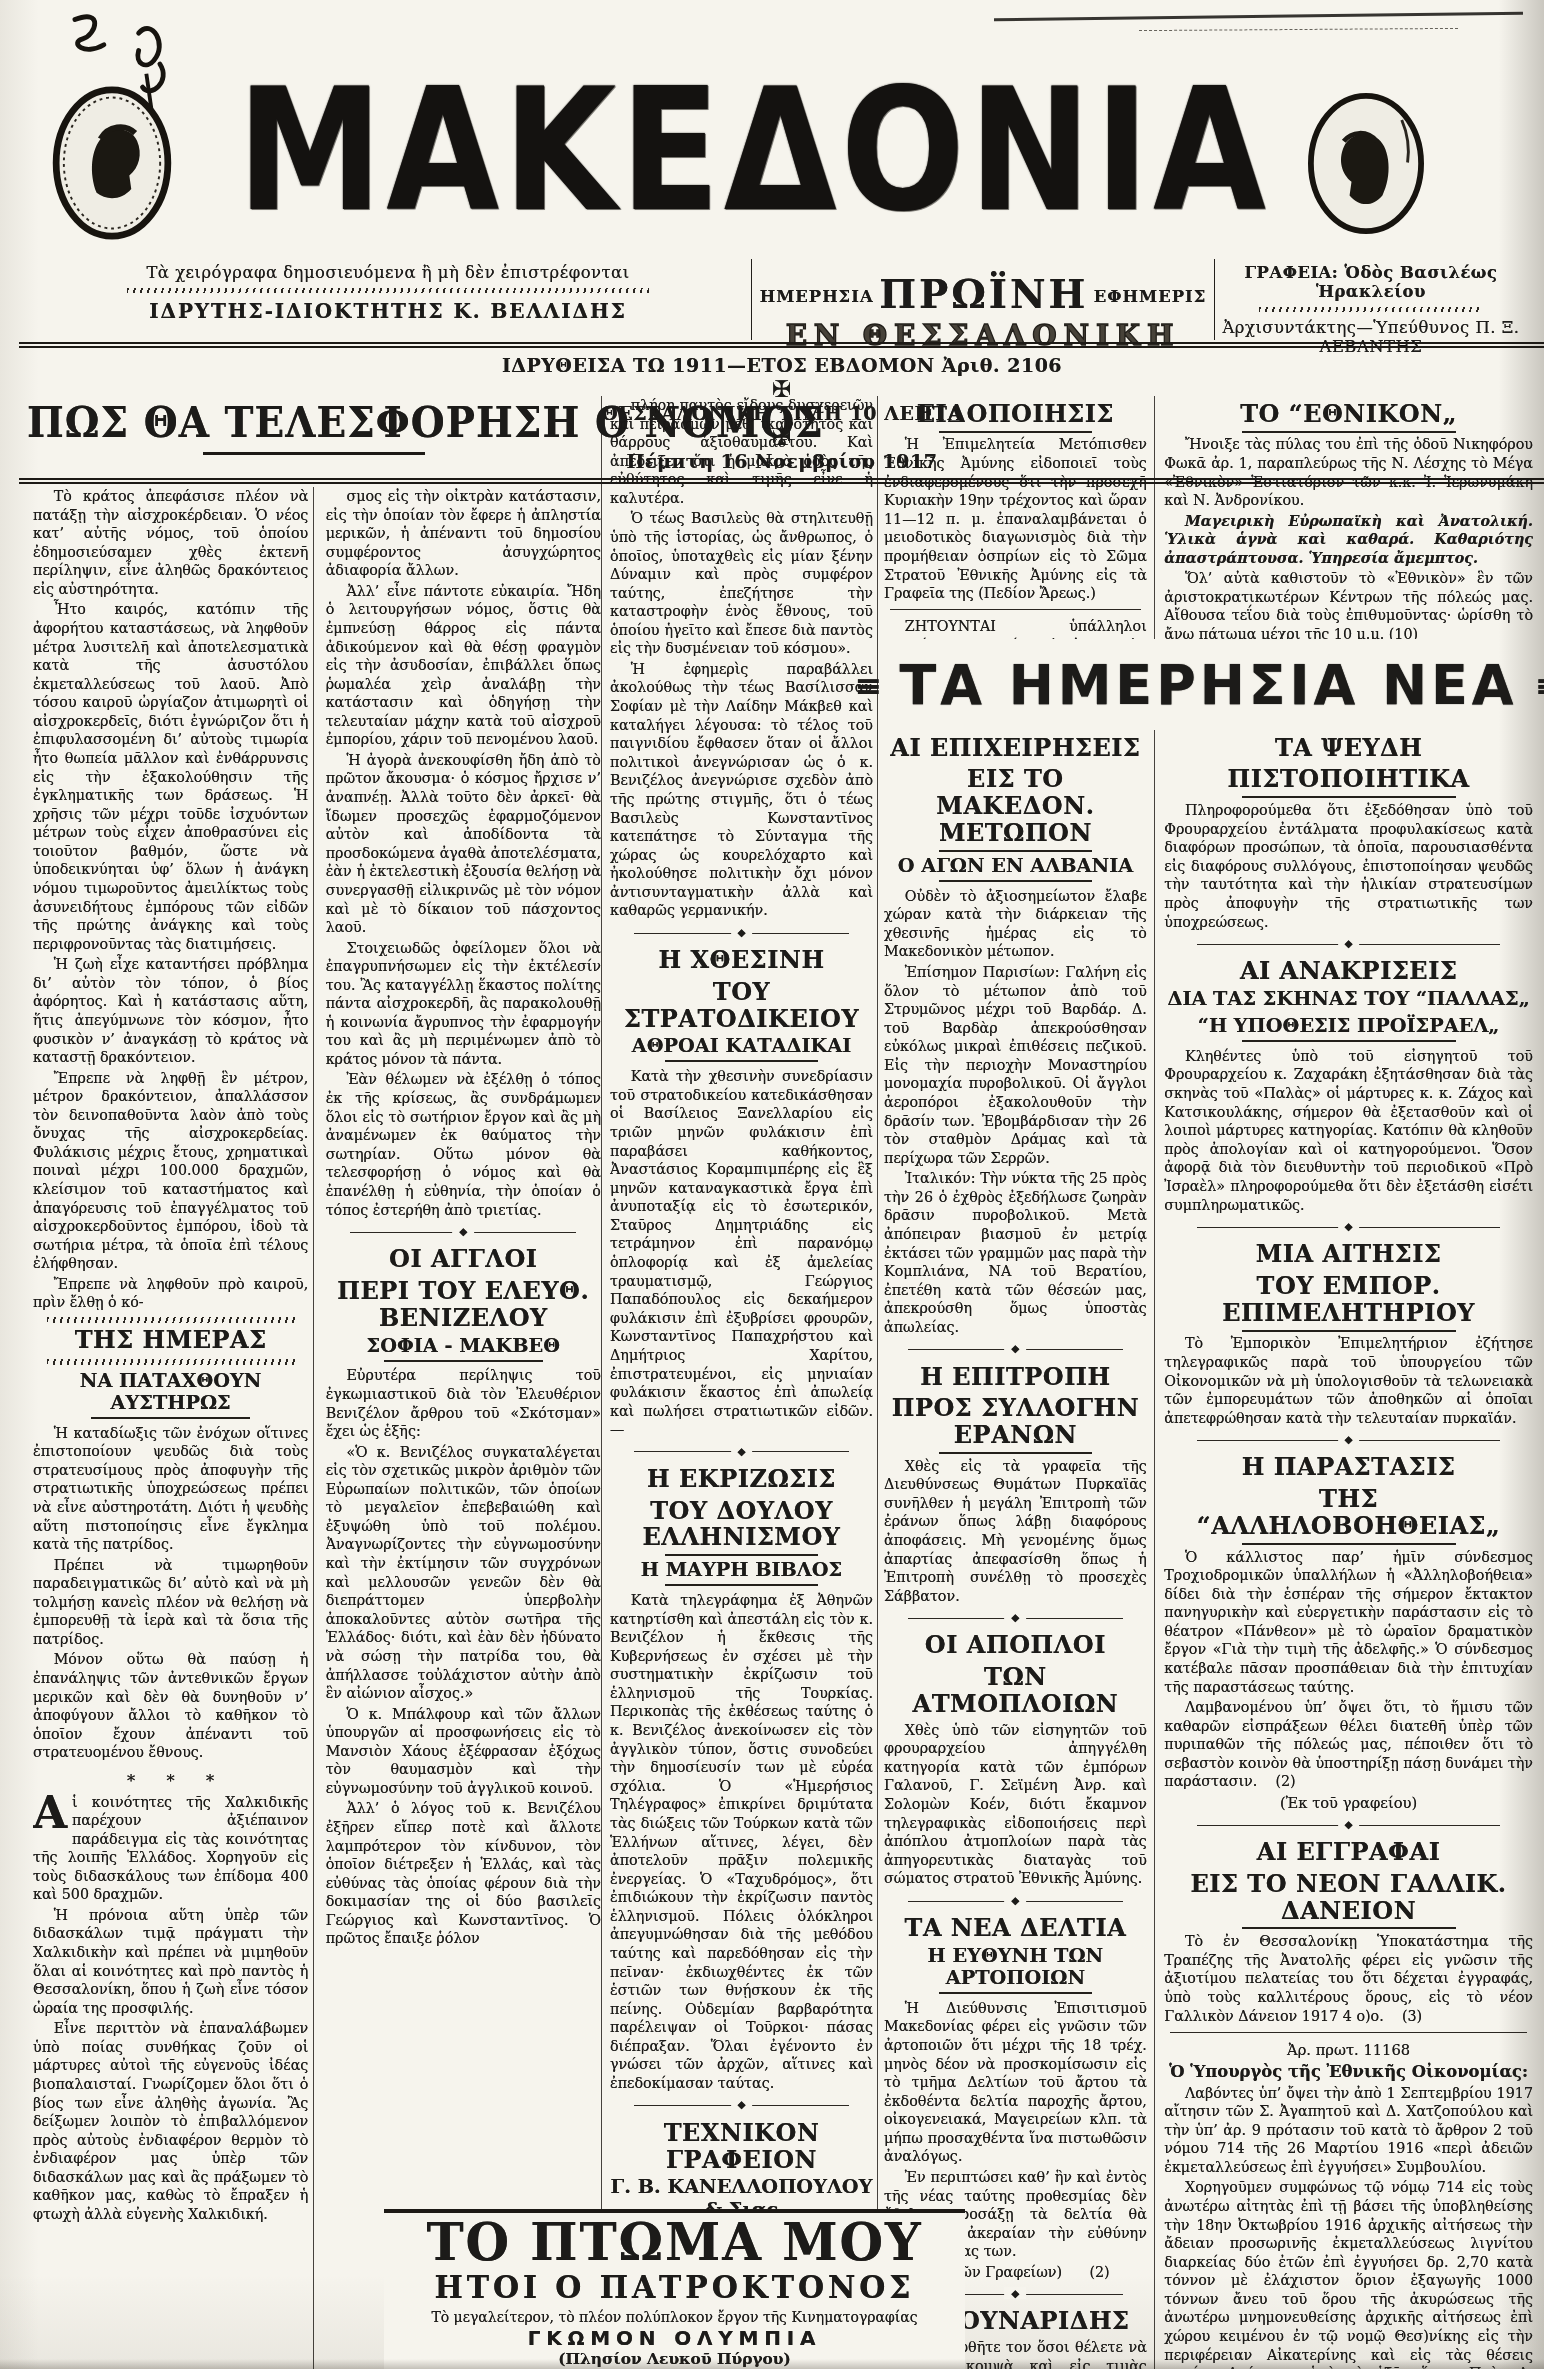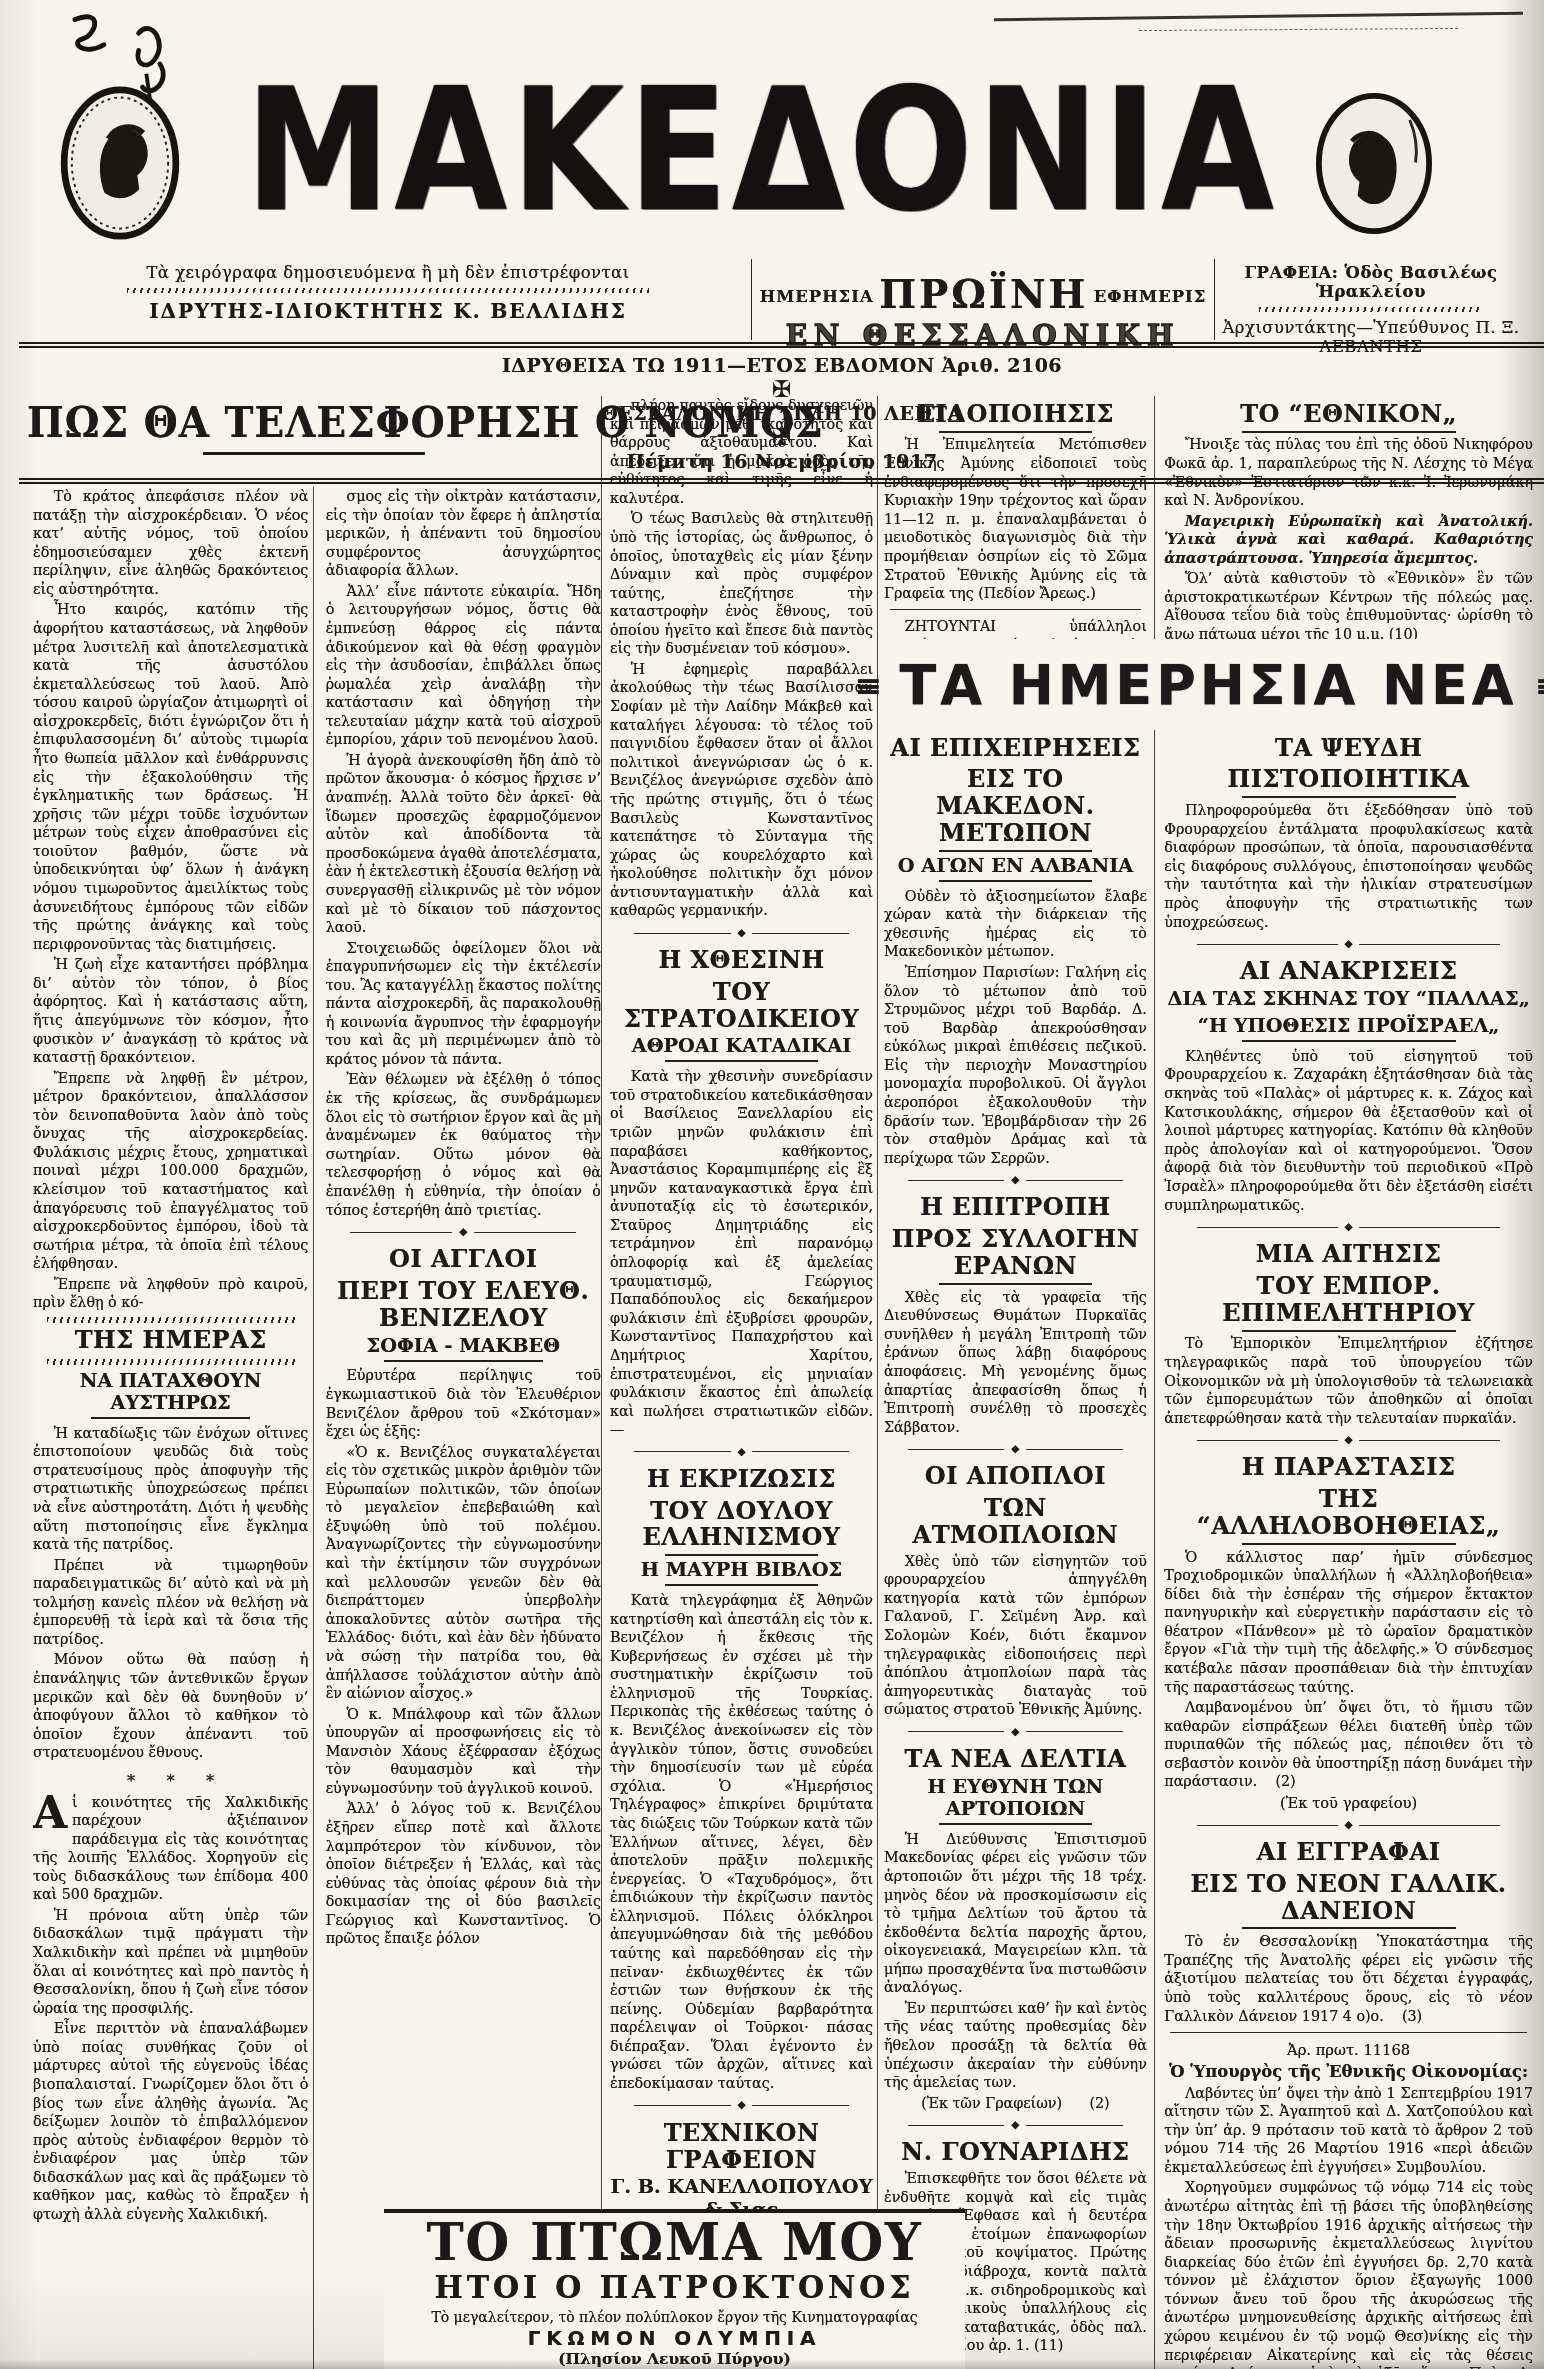--- a/index.html
+++ b/index.html
@@ -5,21 +5,21 @@
   html,body{margin:0;padding:0;background:#cfcabe;}
   #page{position:relative;width:1545px;height:2369px;margin:0 auto;overflow:hidden;
         background:linear-gradient(90deg,rgba(70,60,40,.08),rgba(0,0,0,0) 2.5%,rgba(0,0,0,0) 97%,rgba(40,35,25,.22)),
                    linear-gradient(0deg,rgba(60,50,35,.07),rgba(0,0,0,0) 4%),#f6f4ed;
         font-family:"DejaVu Serif",serif;color:#1c1b19;}
   .ink{text-shadow:0 0 0.6px rgba(20,18,15,.75);}
   
   #scribble{position:absolute;left:46px;top:5.8px;}
   #smudge1{position:absolute;left:994px;top:15.4px;width:529px;border-top:3.9px solid #15130f;transform:rotate(-.7deg);opacity:.85;}
   #smudge2{position:absolute;left:1139px;top:29px;width:319px;border-top:1.9px dashed #2a261f;transform:rotate(-.4deg);opacity:.7;}
-  #masthead{position:absolute;left:8px;top:58px;width:1345px;height:193px;}
+  #masthead{position:absolute;left:0;top:58px;width:1345px;height:193px;}
   #masthead-title{position:absolute;left:208px;top:7.7px;width:1091px;text-align:center;
       font-family:"DejaVu Sans",sans-serif;font-weight:bold;font-size:143px;line-height:1;
       letter-spacing:3.9px;transform:scale(1.02,1.18);transform-origin:center top;color:#141210;
       text-shadow:0 0 1.4px rgba(10,8,5,.9),1px 1px 0 rgba(10,8,5,.45);}
   .coin{position:absolute;}
   #info-row{position:absolute;left:25px;top:259px;width:1502px;height:81px;display:flex;align-items:stretch;}
   #info-left{flex:0 0 726px;text-align:center;padding-top:3.9px;}
   #info-center{flex:0 0 319px;border-left:1.9px solid #23201b;border-right:1.9px solid #23201b;text-align:center;padding:0 7.7px;}
   #info-right{flex:1;text-align:center;padding-top:3.9px;}
   .note-sm{font-size:16.4px;letter-spacing:0.5px;}
@@ -232,20 +232,21 @@
       <span class="tri">≡</span>
       <span class="bz"></span>
     </div>
     <div id="row-bot" class="rrow">
       <div id="col4b" class="col rcolL">
           <div class="b hA">ΑΙ ΕΠΙΧΕΙΡΗΣΕΙΣ</div>
           <div class="b hAu">ΕΙΣ ΤΟ ΜΑΚΕΔΟΝ. ΜΕΤΩΠΟΝ</div>
           <div class="b hBu">Ο ΑΓΩΝ ΕΝ ΑΛΒΑΝΙΑ</div>
           <div class="b p">Οὐδὲν τὸ ἀξιοσημείωτον ἔλαβε χώραν κατὰ τὴν διάρκειαν τῆς χθεσινῆς ἡμέρας εἰς τὸ Μακεδονικὸν μέτωπον.</div>
           <div class="b p">Ἐπίσημον Παρισίων: Γαλήνη εἰς ὅλον τὸ μέτωπον ἀπὸ τοῦ Στρυμῶνος μέχρι τοῦ Βαρδάρ. Δ. τοῦ Βαρδὰρ ἀπεκρούσθησαν εὐκόλως μικραὶ ἐπιθέσεις πεζικοῦ. Εἰς τὴν περιοχὴν Μοναστηρίου μονομαχία πυροβολικοῦ. Οἱ ἄγγλοι ἀεροπόροι ἐξακολουθοῦν τὴν δρᾶσίν των. Ἐβομβάρδισαν τὴν 26 τὸν σταθμὸν Δράμας καὶ τὰ περίχωρα τῶν Σερρῶν.</div>
+          <div class="b p">Ἰταλικόν: Τὴν νύκτα τῆς 25 πρὸς τὴν 26 ὁ ἐχθρὸς ἐξεδήλωσε ζωηρὰν δρᾶσιν πυροβολικοῦ. Μετὰ ἀπόπειραν βιασμοῦ ἐν μετρίᾳ ἐκτάσει τῶν γραμμῶν μας παρὰ τὴν Κομπλιάνα, ΝΑ τοῦ Βερατίου, ἐπετέθη κατὰ τῶν θέσεών μας, ἀπεκρούσθη ὅμως ὑποστὰς ἀπωλείας.</div>
           <div class="b sep"></div>
           <div class="b hA">Η ΕΠΙΤΡΟΠΗ</div>
           <div class="b hAu">ΠΡΟΣ ΣΥΛΛΟΓΗΝ ΕΡΑΝΩΝ</div>
           <div class="b p">Χθὲς εἰς τὰ γραφεῖα τῆς Διευθύνσεως Θυμάτων Πυρκαϊᾶς συνῆλθεν ἡ μεγάλη Ἐπιτροπὴ τῶν ἐράνων ὅπως λάβῃ διαφόρους ἀποφάσεις. Μὴ γενομένης ὅμως ἀπαρτίας ἀπεφασίσθη ὅπως ἡ Ἐπιτροπὴ συνέλθῃ τὸ προσεχὲς Σάββατον.</div>
           <div class="b sep"></div>
           <div class="b hA">ΟΙ ΑΠΟΠΛΟΙ</div>
           <div class="b hA">ΤΩΝ ΑΤΜΟΠΛΟΙΩΝ</div>
           <div class="b p">Χθὲς ὑπὸ τῶν εἰσηγητῶν τοῦ φρουραρχείου ἀπηγγέλθη κατηγορία κατὰ τῶν ἐμπόρων Γαλανοῦ, Γ. Σεϊμένη Ἀνρ. καὶ Σολομὼν Κοέν, διότι ἔκαμνον τηλεγραφικὰς εἰδοποιήσεις περὶ ἀπόπλου ἀτμοπλοίων παρὰ τὰς ἀπηγορευτικὰς διαταγὰς τοῦ σώματος στρατοῦ Ἐθνικῆς Ἀμύνης.</div>
           <div class="b sep"></div>
           <div class="b hA">ΤΑ ΝΕΑ ΔΕΛΤΙΑ</div>

